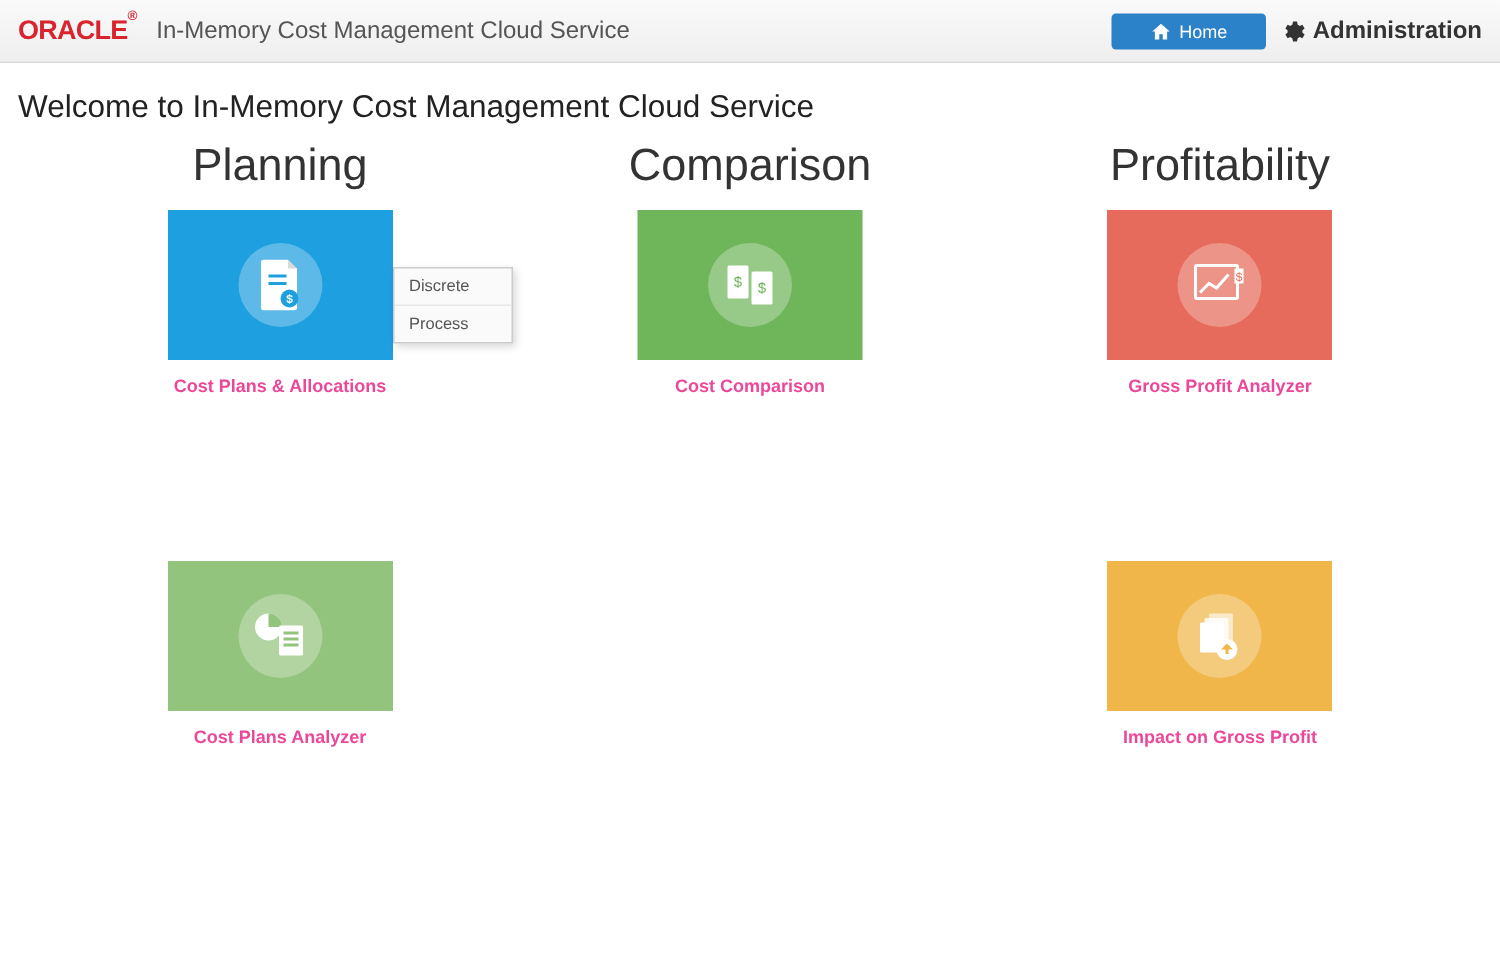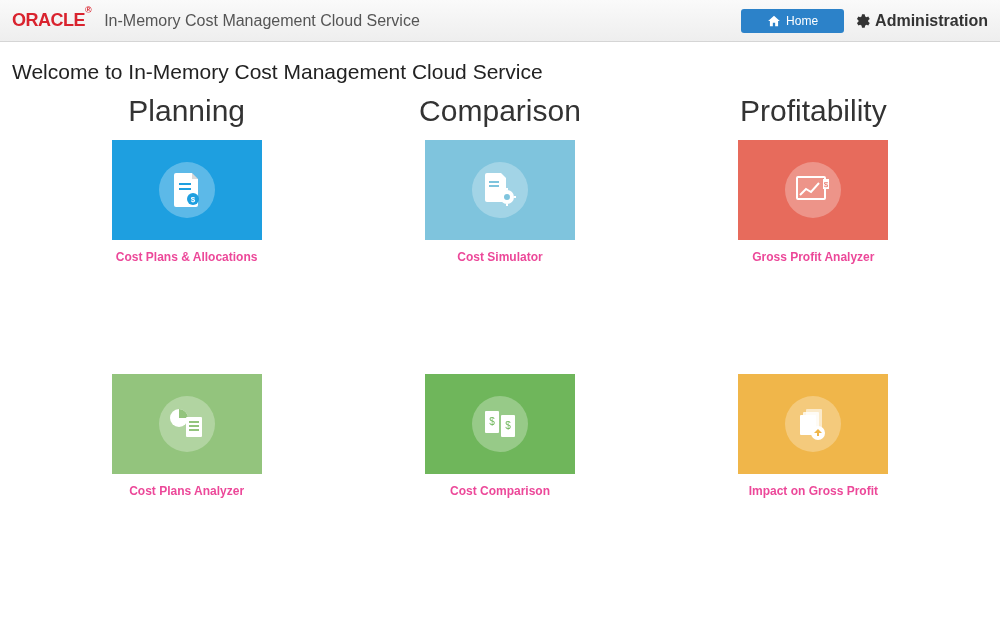--- a/index.html
+++ b/index.html
@@ -164,20 +164,24 @@
             <path d="M4 0h16l6 6v26a2 2 0 01-2 2H4a2 2 0 01-2-2V2a2 2 0 012-2z" fill="#fff"></path>
             <path d="M20 0v6h6z" fill="rgba(0,0,0,0.15)"></path>
             <rect x="7" y="10" width="12" height="2" fill="#1e9fe0"></rect>
             <rect x="7" y="15" width="12" height="2" fill="#1e9fe0"></rect>
             <circle cx="21" cy="26" r="6" fill="#1e9fe0"></circle>
             <text x="21" y="29" font-size="8" font-weight="bold" fill="#fff" text-anchor="middle">$</text>
           </svg>
         </div>
       </div>
       <div class="tile-label">Cost Plans &amp; Allocations</div>
+      <div class="popup">
+        <div class="popup-item">Discrete</div>
+        <div class="popup-item">Process</div>
+      </div>
     </div>
 
     <div class="tile-wrap">
       <div class="tile tile-ltgreen">
         <div class="icon-circle">
           <svg width="38" height="34" viewBox="0 0 38 34" fill="#fff">
             <circle cx="11" cy="11" r="9" fill="#fff"></circle>
             <path d="M11 2 A9 9 0 0 1 20 11 L11 11 Z" fill="#93c47d"></path>
             <rect x="18" y="10" width="16" height="20" rx="1" fill="#fff"></rect>
             <rect x="21" y="14" width="10" height="2" fill="#93c47d"></rect>
@@ -186,40 +190,20 @@
           </svg>
         </div>
       </div>
       <div class="tile-label">Cost Plans Analyzer</div>
     </div>
   </div>
 
   <div class="col">
     <div class="col-header">Comparison</div>
 
-    <div class="tile-wrap">
-      <div class="tile tile-ltblue">
-        <div class="icon-circle">
-          <svg width="34" height="34" viewBox="0 0 34 34" fill="#fff">
-            <path d="M4 0h14l5 5v22a2 2 0 01-2 2H4a2 2 0 01-2-2V2a2 2 0 012-2z" fill="#fff"></path>
-            <rect x="6" y="8" width="10" height="2" fill="#7fc4dd"></rect>
-            <rect x="6" y="12" width="10" height="2" fill="#7fc4dd"></rect>
-            <circle cx="24" cy="24" r="7" fill="#fff"></circle>
-            <circle cx="24" cy="24" r="3" fill="#7fc4dd"></circle>
-            <g stroke="#fff" stroke-width="2">
-              <line x1="24" y1="15" x2="24" y2="17"></line>
-                <line x1="24" y1="31" x2="24" y2="33"></line>
-              <line x1="15" y1="24" x2="17" y2="24"></line>
-                <line x1="31" y1="24" x2="33" y2="24"></line>
-            </g>
-          </svg>
-        </div>
-      </div>
-      <div class="tile-label">Cost Simulator</div>
-    </div>
 
     <div class="tile-wrap">
       <div class="tile tile-green">
         <div class="icon-circle">
           <svg width="38" height="34" viewBox="0 0 38 34" fill="#fff">
             <rect x="4" y="4" width="14" height="22" rx="1" fill="#fff"></rect>
             <text x="11" y="18" font-size="10" fill="#6fb65b" text-anchor="middle">$</text>
             <rect x="20" y="8" width="14" height="22" rx="1" fill="#fff"></rect>
             <text x="27" y="22" font-size="10" fill="#6fb65b" text-anchor="middle">$</text>
           </svg>

